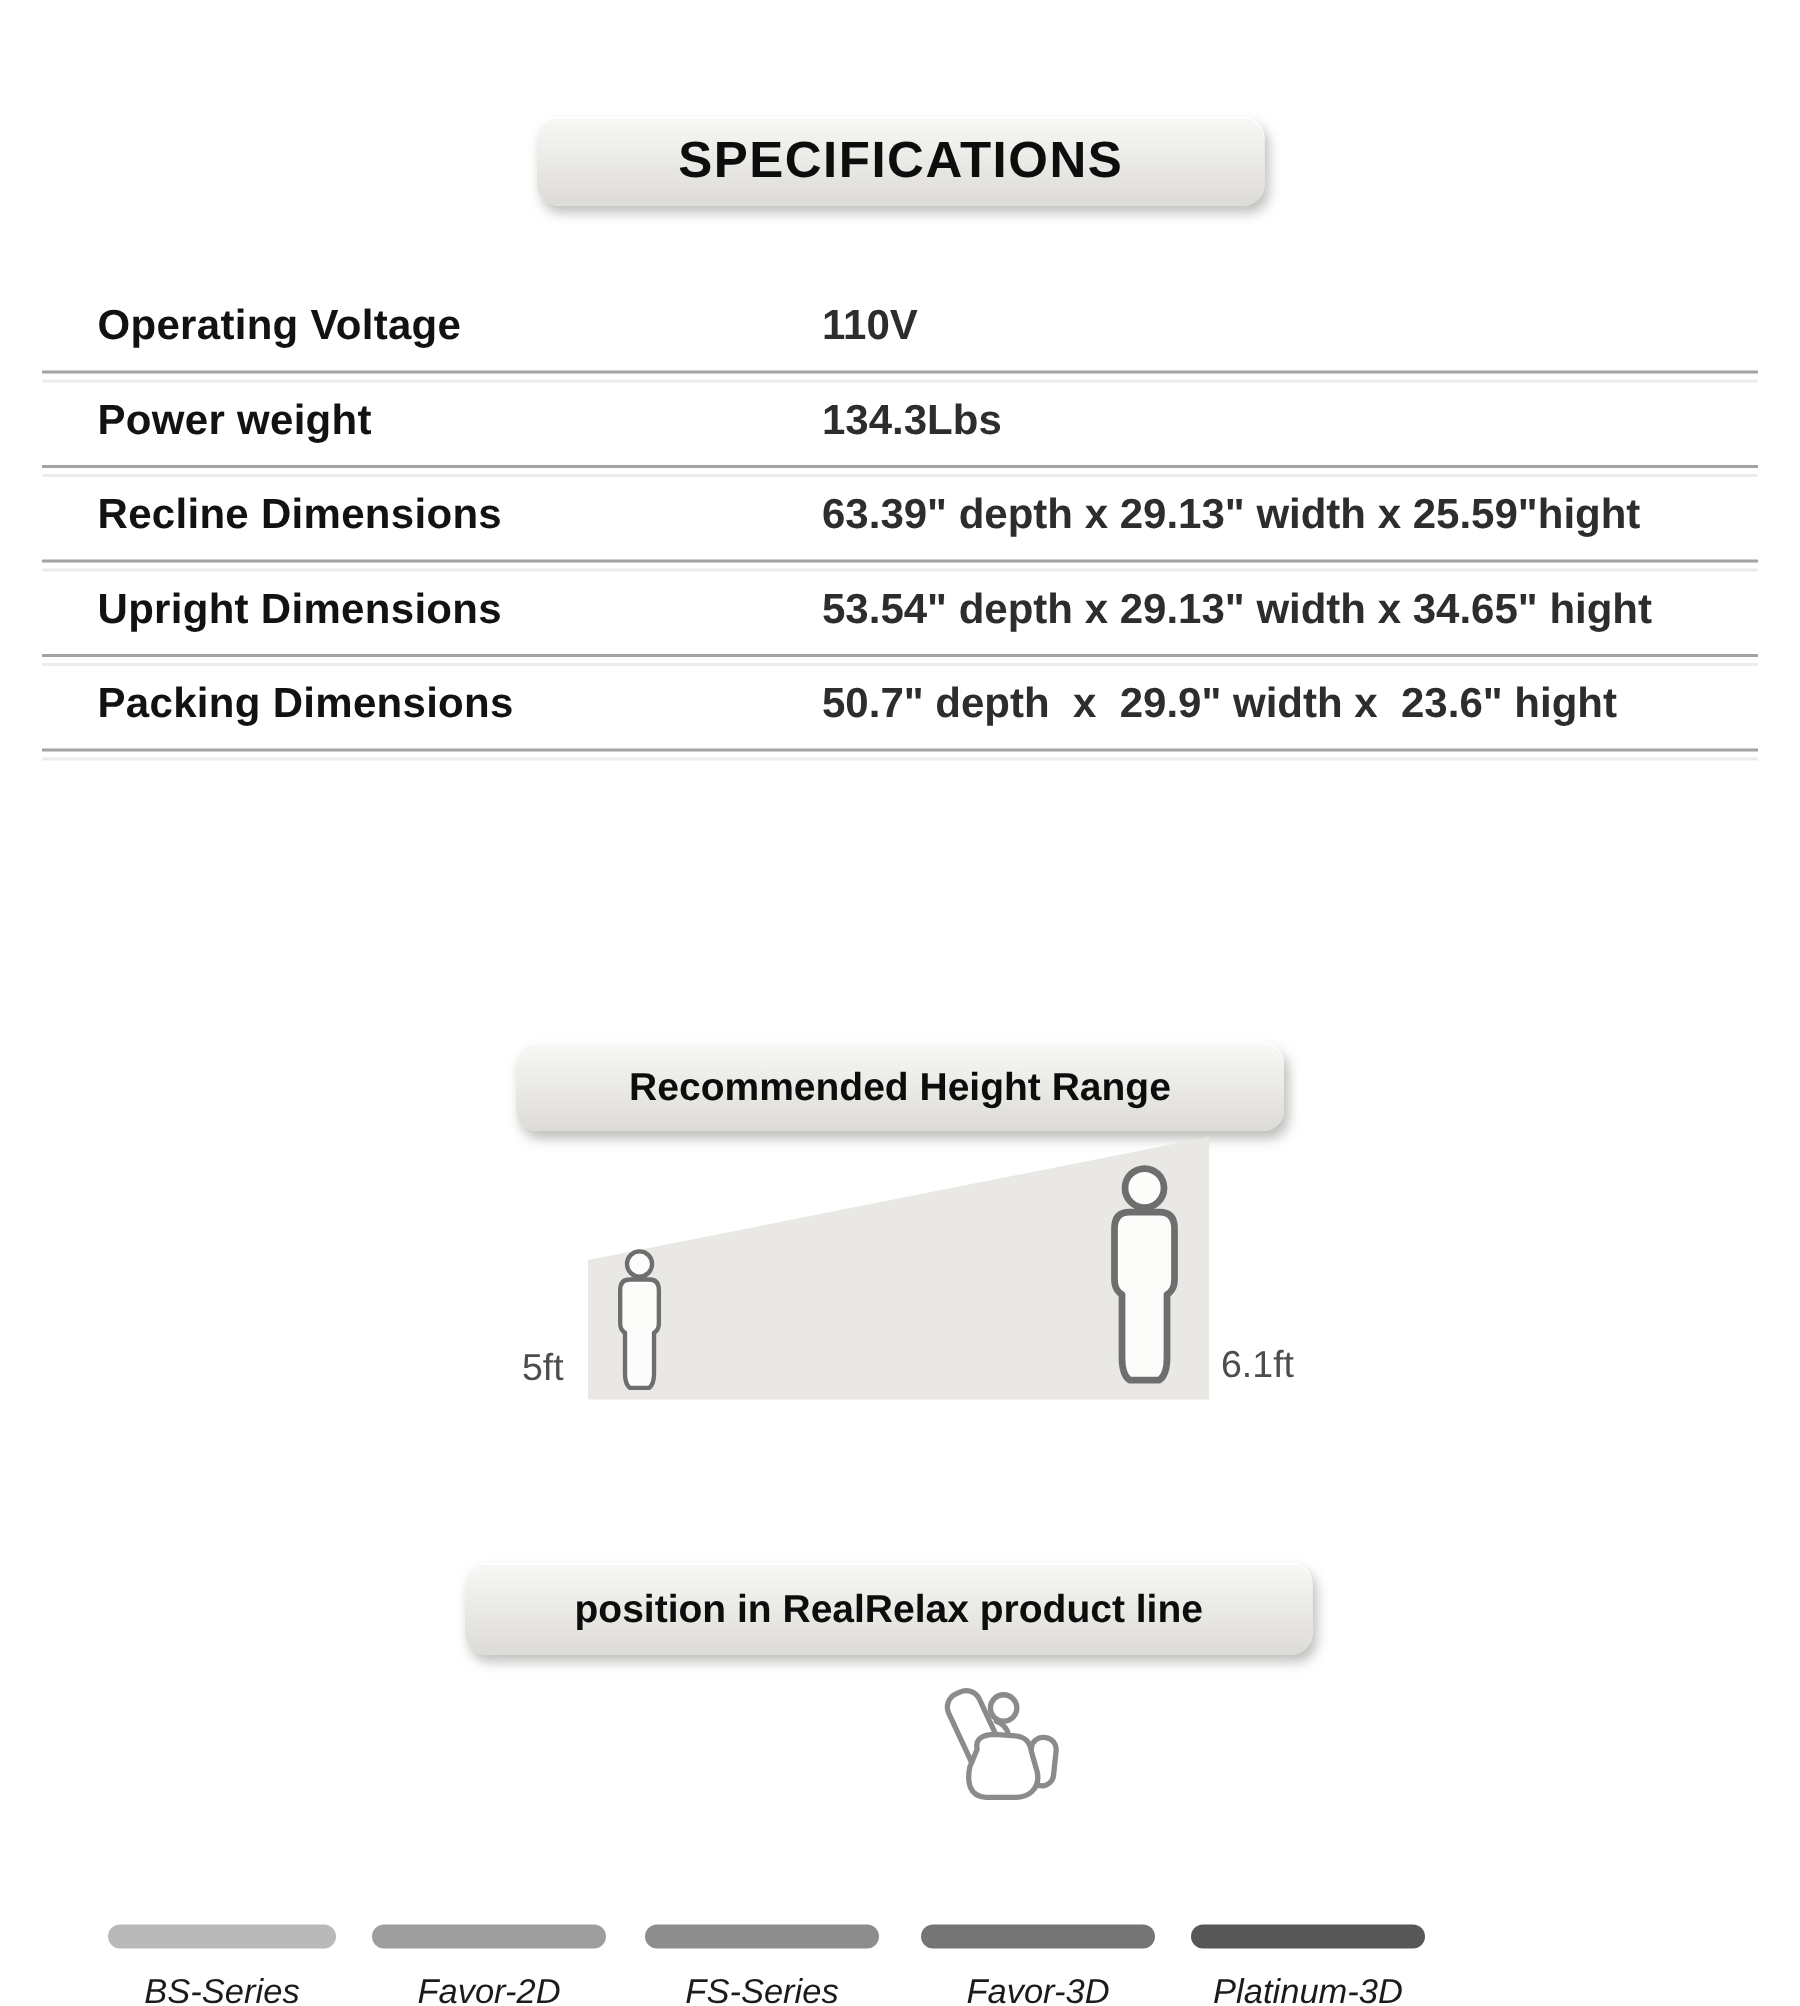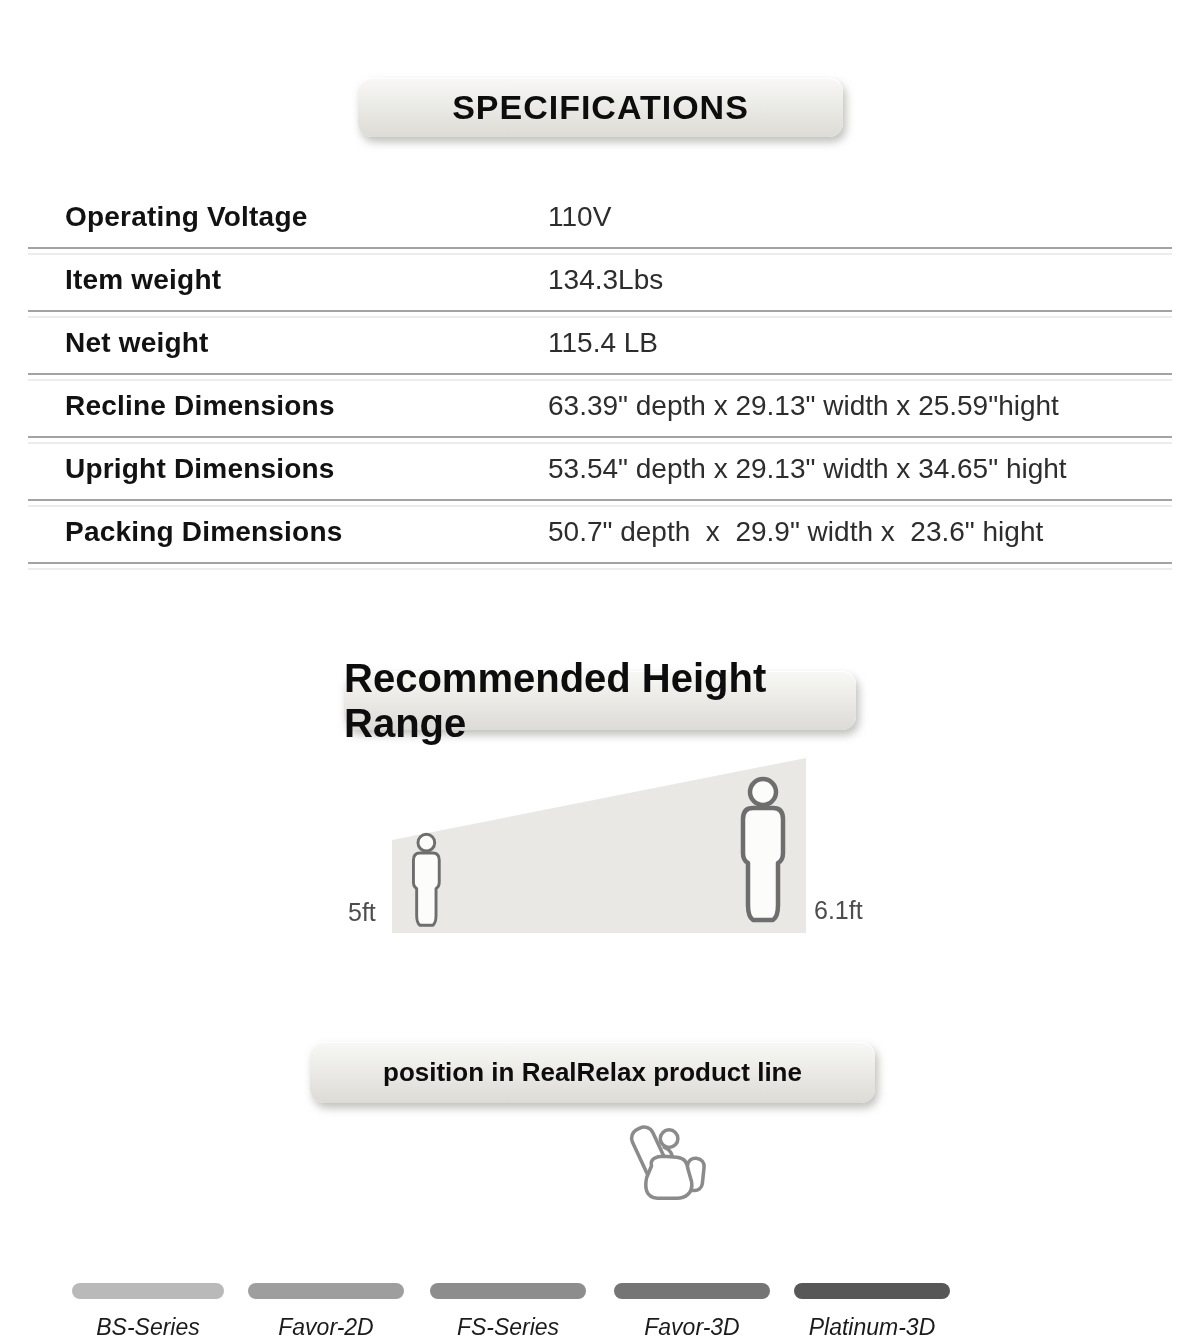--- a/index.html
+++ b/index.html
@@ -9,38 +9,38 @@
   }
   
   .pill{
     position:absolute;display:flex;align-items:center;justify-content:center;
     background:linear-gradient(180deg,#f8f8f6 0%,#e9e8e4 55%,#dddbd6 100%);
     border-radius:14px;
     box-shadow:3px 5px 8px rgba(130,130,125,0.5), inset 0 1px 0 #ffffff;
     color:#0d0d0d;font-weight:bold;
   }
   .pill-spec{left:358px;top:78px;width:485px;height:59px;font-size:34px;letter-spacing:1px;}
-  .pill-range{left:344px;top:671px;width:512px;height:59px;font-size:40px;}
+  .pill-range{left:344px;top:695px;width:512px;height:59px;font-size:26px;}
   .pill-product{left:310px;top:1042px;width:565px;height:61px;font-size:26px;}
 
   
   .spec-table{position:absolute;left:28px;top:186px;width:1144px;}
   .spec-row{
     position:relative;height:61px;display:flex;align-items:center;
     border-bottom:2px solid #a3a3a3;
   }
   .spec-row::after{
     content:"";position:absolute;left:0;right:0;bottom:-8px;height:2px;
     background:#edecea;
   }
   .spec-label{
     padding-left:37px;font-size:28px;font-weight:bold;color:#121212;letter-spacing:0.2px;
   }
   .spec-value{
-    position:absolute;left:520px;font-size:28px;font-weight:400;color:#2d2d2d;
+    position:absolute;left:520px;font-size:28px;font-weight:700;color:#2d2d2d;
     white-space:pre;
   }
 
   
   .range-figure{position:absolute;left:0;top:0;width:1200px;height:0;}
   .range-svg{position:absolute;left:390px;top:753px;}
   .range-label{
     position:absolute;font-size:25px;color:#4d4d4d;font-family:Liberation Sans, sans-serif;
   }
   .range-label-min{left:348px;top:898px;}
@@ -59,26 +59,22 @@
 <div class="screen">
 
   <div class="pill pill-spec">SPECIFICATIONS</div>
 
   <div class="spec-table">
     <div class="spec-row">
       <div class="spec-label">Operating Voltage</div>
       <div class="spec-value">110V</div>
     </div>
     <div class="spec-row">
-      <div class="spec-label">Item weight</div>
+      <div class="spec-label">Power weight</div>
       <div class="spec-value">134.3Lbs</div>
-    </div>
-    <div class="spec-row">
-      <div class="spec-label">Net weight</div>
-      <div class="spec-value">115.4 LB</div>
     </div>
     <div class="spec-row">
       <div class="spec-label">Recline Dimensions</div>
       <div class="spec-value">63.39" depth x 29.13" width x 25.59"hight</div>
     </div>
     <div class="spec-row">
       <div class="spec-label">Upright Dimensions</div>
       <div class="spec-value">53.54" depth x 29.13" width x 34.65" hight</div>
     </div>
     <div class="spec-row">

